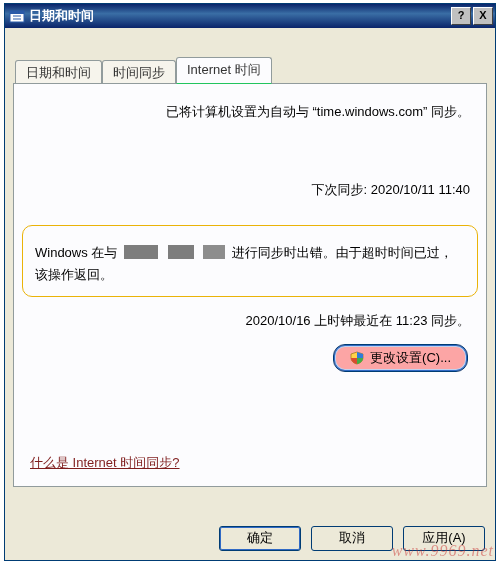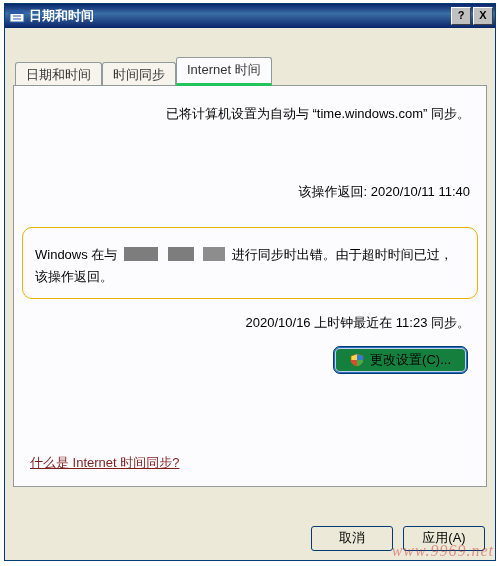--- a/index.html
+++ b/index.html
@@ -74,21 +74,21 @@
     background: #f6f4ec;
     border-radius: 3px 3px 0 0;
     margin-right: 0px;
     font-size: 13px;
     position: relative;
     top: 1px;
     color: #333;
   }
   .tab.active {
     background: #fcfcfe;
-    border-bottom: 3px solid #22c55e;
+    border-bottom: 1px solid #22c55e;
     top: 0;
     padding-bottom: 4px;
     z-index: 2;
   }
   .tabpanel {
     background: #fcfcfe;
     border: 1px solid #919b9c;
     flex: 1;
     padding: 18px 16px 14px 16px;
     position: relative;
@@ -115,23 +115,23 @@
   .mask.m2 { width: 26px; }
   .mask.m3 { width: 22px; background:#8d8d8d; }
   .btn-row-right {
     position: absolute;
     right: 18px;
     top: 260px;
   }
   .btn {
     min-width: 108px;
     height: 28px;
-    background: #15803d;
+    background: #fca5a5;
     border: 1px solid #003c74;
-    border-radius: 7px;
+    border-radius: 12px;
     padding: 0 16px;
     font-size: 13px;
     display: inline-flex;
     align-items: center;
     justify-content: center;
     gap: 6px;
   }
   .btn.focus-ring { box-shadow: 0 0 0 1px #316ac5 inset, 0 0 0 2px #c1d2ee inset; border:1px solid #003c74; }
   .shield {
     width: 14px; height: 14px;
@@ -199,21 +199,21 @@
       <div class="tab">时间同步</div>
       <div class="tab active">Internet 时间</div>
     </div>
 
     <div class="tabpanel">
       <div class="line">
         <span>已将计算机设置为自动与 “</span><span>time.windows.com</span><span>” 同步。</span>
       </div>
 
       <div class="line spaced-top">
-        <span>该操作返回: </span><span>2020/10/11 11:40</span>
+        <span>下次同步: </span><span>2020/10/11 11:40</span>
       </div>
 
       <div class="highlight">
         <span>Windows 在与</span>
         <span class="mask m1"></span>
         <span class="mask m2"></span>
         <span class="mask m3"></span>
         <span>进行同步时出错。由于超时时间已过，该操作返回。</span>
       </div>
 
@@ -233,18 +233,19 @@
         </button>
       </div>
 
       <div class="link-row">
         <a class="link">什么是 Internet 时间同步?</a>
       </div>
     </div>
   </div>
 
   <div class="dialog-buttons">
+    <button class="dlg-btn default">确定</button>
     <button class="dlg-btn">取消</button>
     <button class="dlg-btn">应用(A)</button>
   </div>
 </div>
 
 <div class="watermark">www.9969.net</div>
 
 </body></html>

